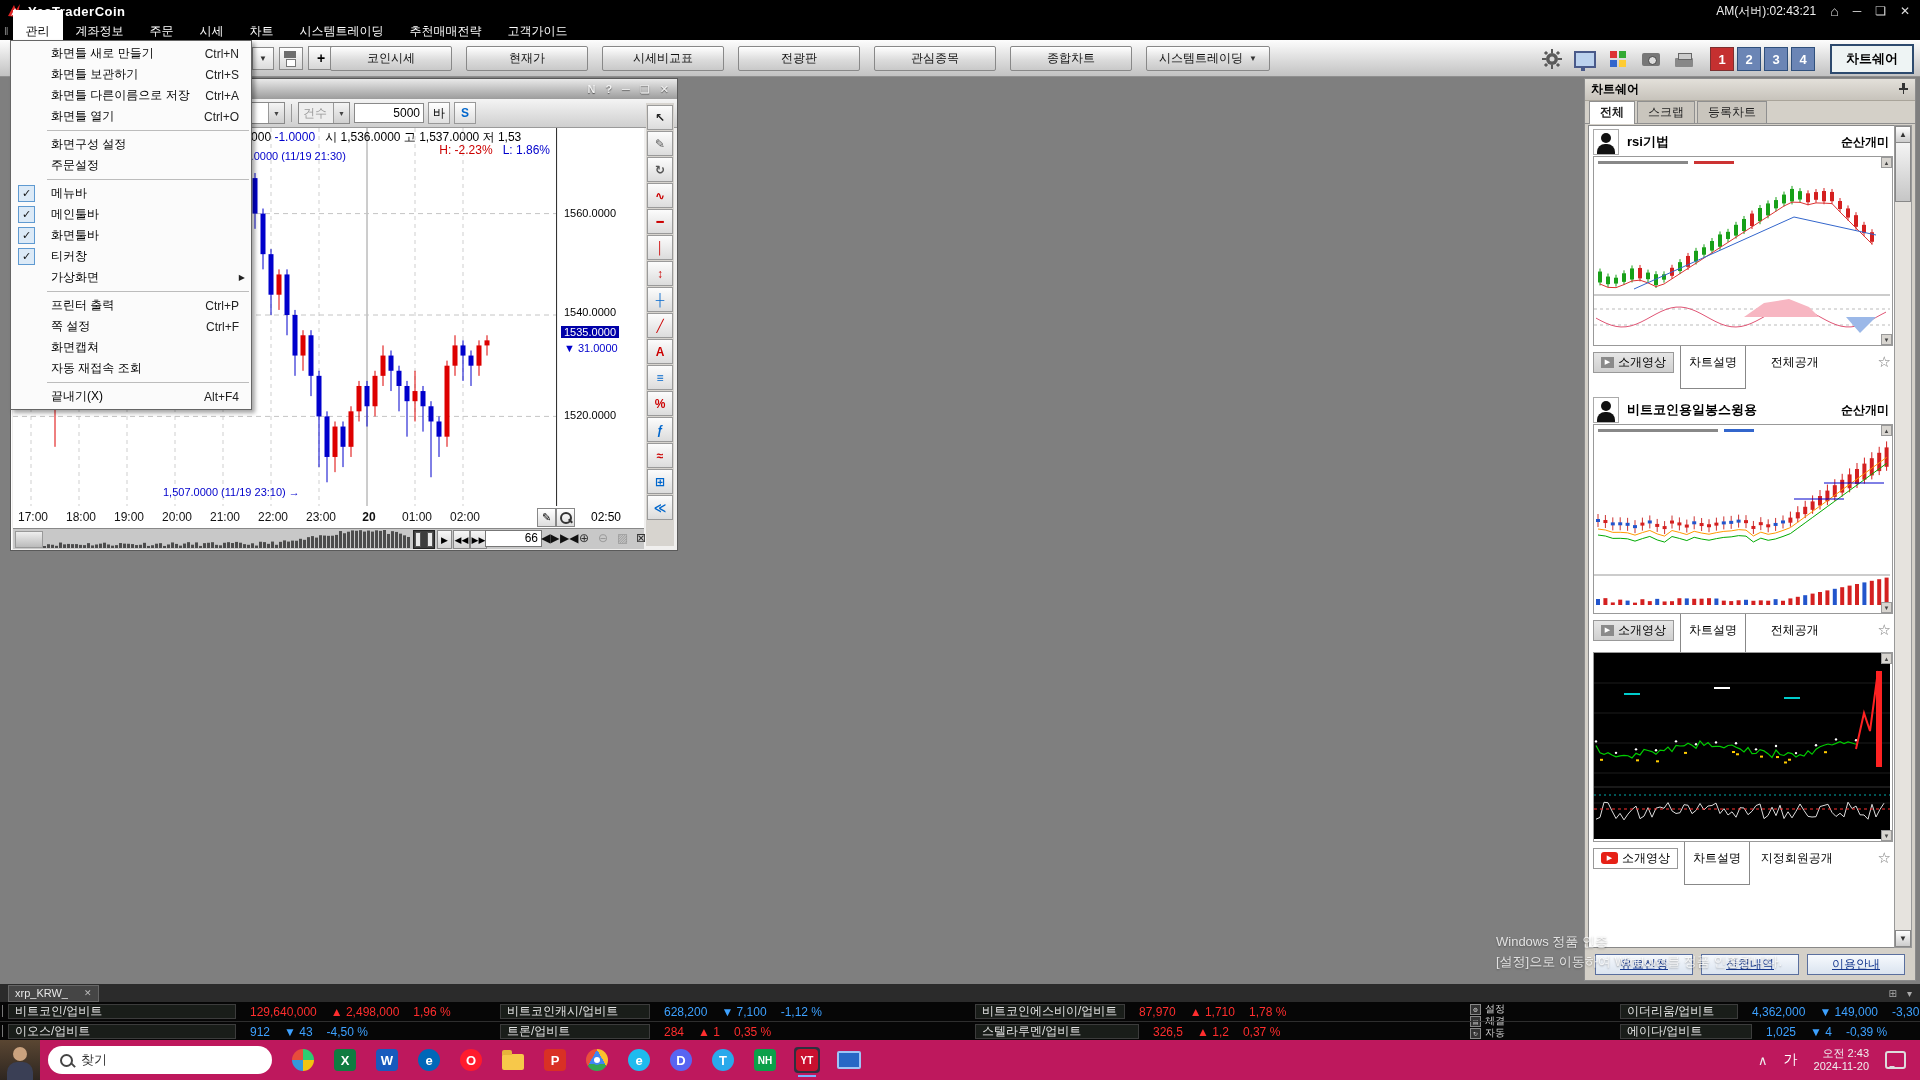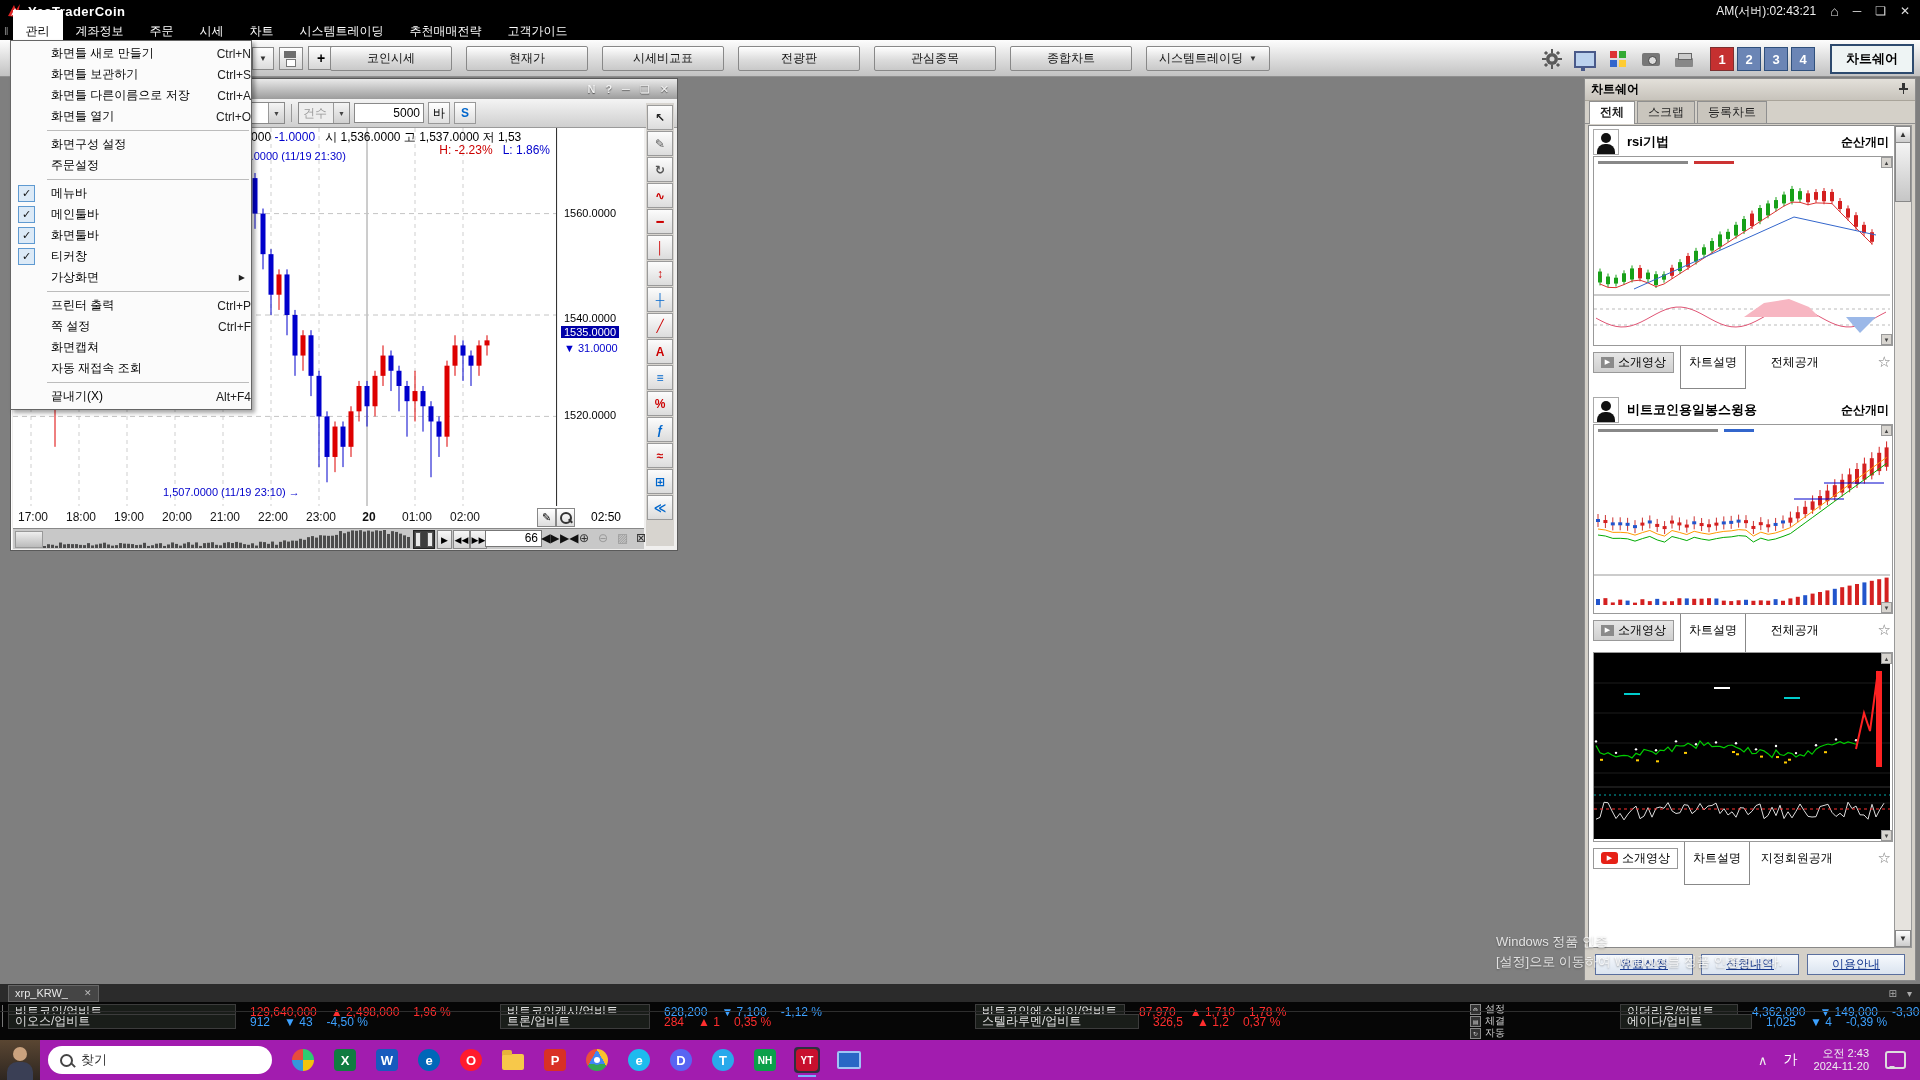--- a/index.html
+++ b/index.html
@@ -48,21 +48,21 @@
   .ic-monitor:after{content:"";position:absolute;left:5px;bottom:-5px;width:4px;height:3px;background:#4a5a8a;}
   .ic-grid{width:16px;height:16px;display:grid;grid-template-columns:7px 7px;grid-template-rows:7px 7px;gap:2px;}
   .ic-grid i{display:block;}
   .ic-camera{width:18px;height:13px;background:#777;border-radius:2px;position:relative;}
   .ic-camera:after{content:"";position:absolute;left:6px;top:3px;width:7px;height:7px;border-radius:50%;background:#ddd;border:1px solid #444;}
   .ic-printer{width:18px;height:9px;background:#888;border-radius:1px;position:relative;margin-top:6px;}
   .ic-printer:before{content:"";position:absolute;left:3px;top:-5px;width:12px;height:5px;background:#ccc;border:1px solid #666;}
   
   .dropdown{position:absolute;left:10px;top:40px;width:240px;background:#fbfbfb;border:1px solid #666;
             box-shadow:3px 3px 4px rgba(0,0,0,.35);z-index:80;padding:2px 0;}
-  .mi{height:21px;display:flex;align-items:center;position:relative;padding-left:40px;font-size:12px;color:#000;}
+  .mi{height:21px;display:flex;align-items:center;position:relative;padding-left:40px;padding-right:12px;font-size:12px;color:#000;}
   .mi .sc{margin-left:auto;color:#222;}
   .mi .chk{position:absolute;left:7px;top:2px;width:15px;height:15px;border:1px solid #5f9ad1;background:#dceaf7;
            display:flex;align-items:center;justify-content:center;font-size:11px;color:#111;}
   .mi .sub{position:absolute;right:6px;font-size:8px;color:#222;}
   .msep{height:1px;background:#bcbcbc;margin:3px 2px 3px 36px;}
   
   .chartwin{position:absolute;left:10px;top:78px;width:666px;height:471px;background:#f0efee;
             border:1px solid #5a5a5a;box-shadow:1px 1px 0 #fff inset;z-index:5;}
   .cw-title{position:absolute;left:0;top:0;width:100%;height:20px;background:linear-gradient(#e9e9e9,#9c9c9c);
             border-bottom:1px solid #7a7a7a;display:flex;align-items:center;}
@@ -151,32 +151,32 @@
   .pfbtn{width:96px;height:19px;background:linear-gradient(#f6f9fd,#dbe4f0);border:1px solid #5a6f9e;color:#16388f;
          font-size:12px;display:flex;align-items:center;justify-content:center;text-decoration:underline;}
   
   .ticktabbar{position:absolute;left:0;top:984px;width:1920px;height:18px;background:#2b2b2b;display:flex;align-items:center;}
   .ticktab{margin-left:8px;height:15px;background:#454545;border:1px solid #666;color:#e8e8e8;font-size:11px;
            display:flex;align-items:center;gap:16px;padding:0 6px;}
   .ticktab .x{color:#bbb;font-size:9px;}
   .ticktabbar .rights{margin-left:auto;display:flex;gap:10px;padding-right:8px;color:#aaa;font-size:10px;}
   .tickrows{position:absolute;left:0;top:1002px;width:1920px;height:38px;background:#060606;}
   .tickrow{position:absolute;left:0;width:1920px;height:19px;}
-  .tickrow.r2{top:9px;border-top:1px solid #2e2e2e;}
+  .tickrow.r2{top:19px;border-top:1px solid #2e2e2e;}
   .tk-grip{position:absolute;left:2px;top:3px;width:5px;height:12px;border-left:1px solid #777;border-right:1px solid #777;}
   .tk-group{position:absolute;top:0;height:19px;display:flex;align-items:center;gap:14px;}
   .tk-name{height:15px;display:flex;align-items:center;padding:0 6px;background:#191d19;border:1px solid #3c3c3c;
            color:#e2e2e2;font-size:12px;box-sizing:border-box;}
   .tk-val{font-size:12px;white-space:nowrap;}
   .up{color:#ff2e2e;} .down{color:#3da1ff;}
   .tk-controls{position:absolute;left:1470px;top:0;width:80px;height:38px;display:flex;flex-direction:column;justify-content:center;gap:0;}
   .tkc-row{display:flex;align-items:center;gap:4px;height:12px;color:#cfcfcf;font-size:10px;}
   .tkc-row .bx{width:9px;height:9px;border:1px solid #888;background:#333;font-size:6px;color:#ccc;display:flex;align-items:center;justify-content:center;}
   
-  .taskbar{position:absolute;left:0;top:1040px;width:1920px;height:40px;background:#a21caf;display:flex;align-items:center;}
+  .taskbar{position:absolute;left:0;top:1040px;width:1920px;height:40px;background:#be185d;display:flex;align-items:center;}
   .tb-avatar{width:40px;height:40px;background:linear-gradient(#5a4632,#2e2620);position:relative;overflow:hidden;}
   .tb-avatar:before{content:"";position:absolute;left:13px;top:7px;width:14px;height:14px;border-radius:50%;background:#caa27e;}
   .tb-avatar:after{content:"";position:absolute;left:7px;top:22px;width:26px;height:18px;border-radius:10px 10px 0 0;background:#3a3f55;}
   .searchbox{margin-left:8px;width:212px;height:28px;background:#fff;border-radius:14px;display:flex;align-items:center;gap:8px;padding-left:12px;}
   .mag{width:9px;height:9px;border:2px solid #444;border-radius:50%;position:relative;}
   .mag:after{content:"";position:absolute;left:8px;top:8px;width:6px;height:2px;background:#444;transform:rotate(45deg);}
   .searchbox span{color:#333;font-size:13px;}
   .tb-icons{display:flex;align-items:center;gap:16px;margin-left:18px;}
   .tbi{width:26px;height:26px;display:flex;align-items:center;justify-content:center;position:relative;}
   .tbi .g{display:flex;align-items:center;justify-content:center;color:#fff;font-weight:bold;font-size:13px;}
@@ -484,21 +484,21 @@
           <rect x="455.5" y="227.56" width="5" height="10.139999999999986" fill="#0000cc"></rect>
           <line x1="466" y1="212.35" x2="466" y2="247.84" stroke="#dd0000" stroke-width="1"></line>
           <rect x="463.5" y="217.42000000000002" width="5" height="20.279999999999973" fill="#dd0000"></rect>
           <line x1="474" y1="207.28" x2="474" y2="227.56" stroke="#dd0000" stroke-width="1"></line>
           <rect x="471.5" y="212.35" width="5" height="5.070000000000022" fill="#dd0000"></rect>
         </svg>
     </div>
 
     <div class="pmargin" id="price-axis">
         <div class="pax" style="top: 79px;">1560.0000</div>
-        <div class="pax" style="top: 184px;">1540.0000</div>
+        <div class="pax" style="top: 178px;">1540.0000</div>
         <div class="pax current" style="top: 198px;">1535.0000</div>
         <div class="pax change" style="top: 214px;">▼ 31.0000</div>
         <div class="pax" style="top: 281px;">1520.0000</div>
       </div>
 
     <div class="taxis" id="time-axis">
       <span class="taxbtn" style="left:524px;">✎</span>
       <span class="taxbtn" style="left:543px;">
           <span class="ic-zoomglass"></span>
         </span>

